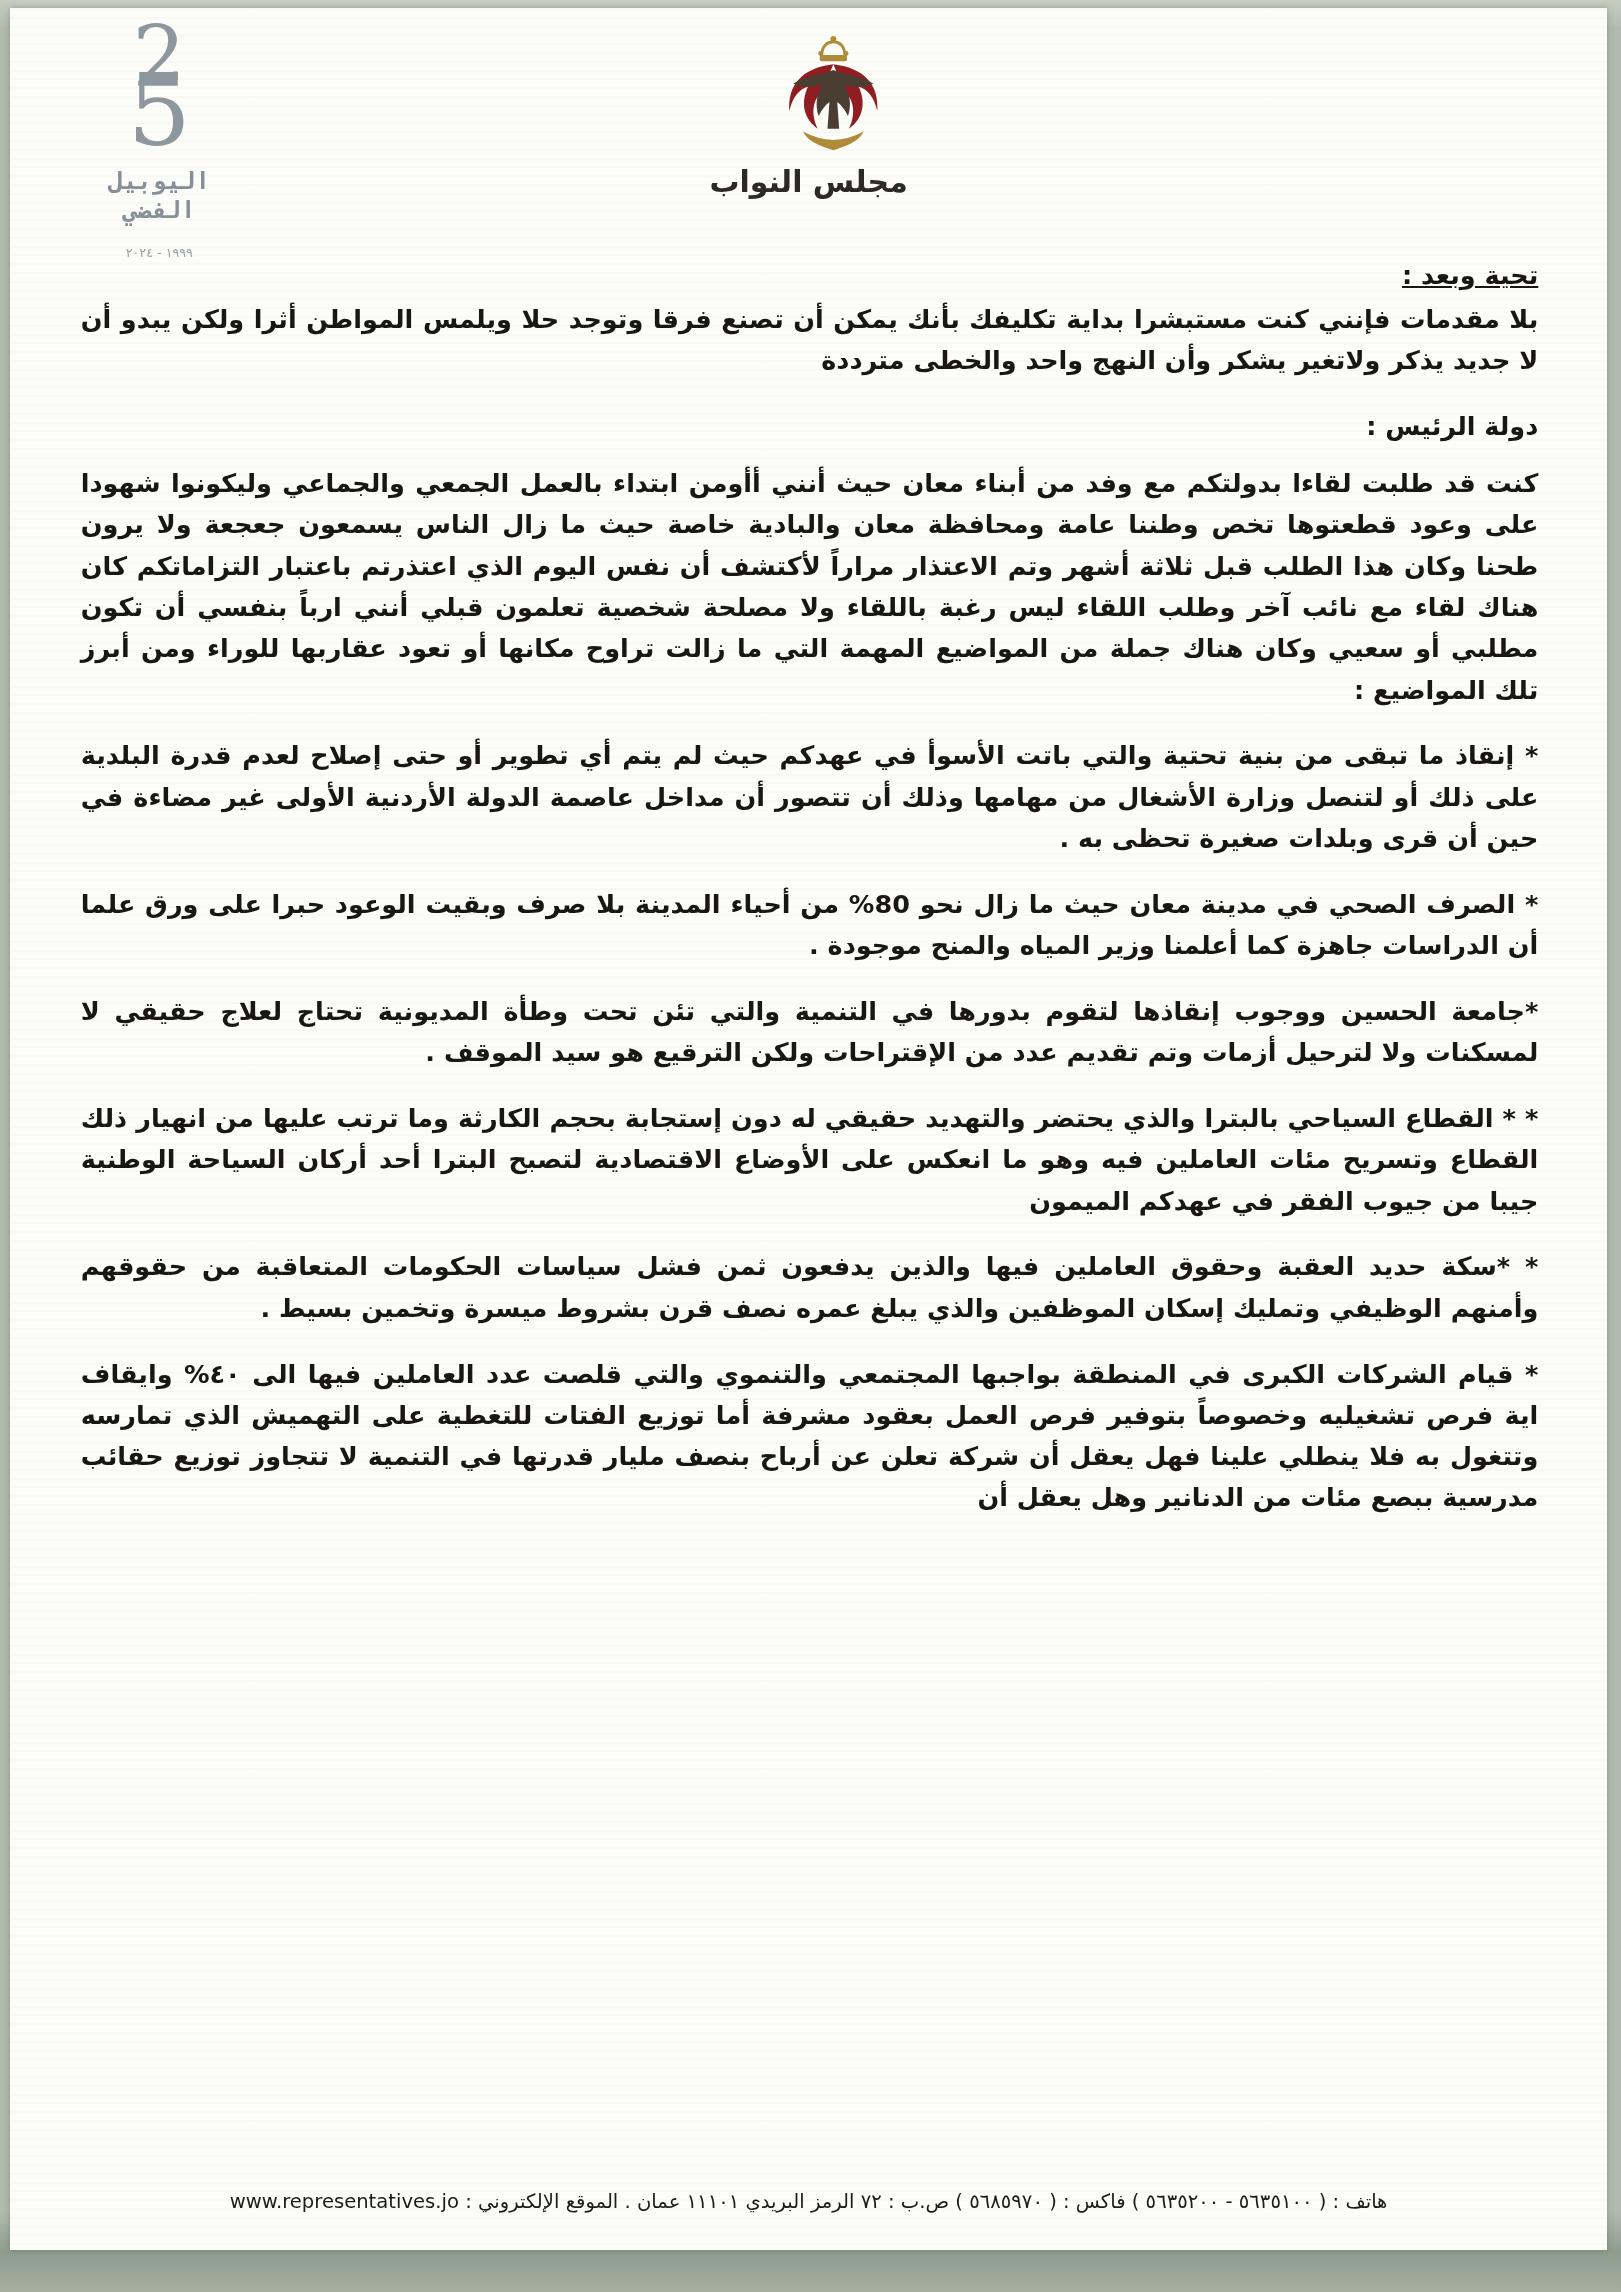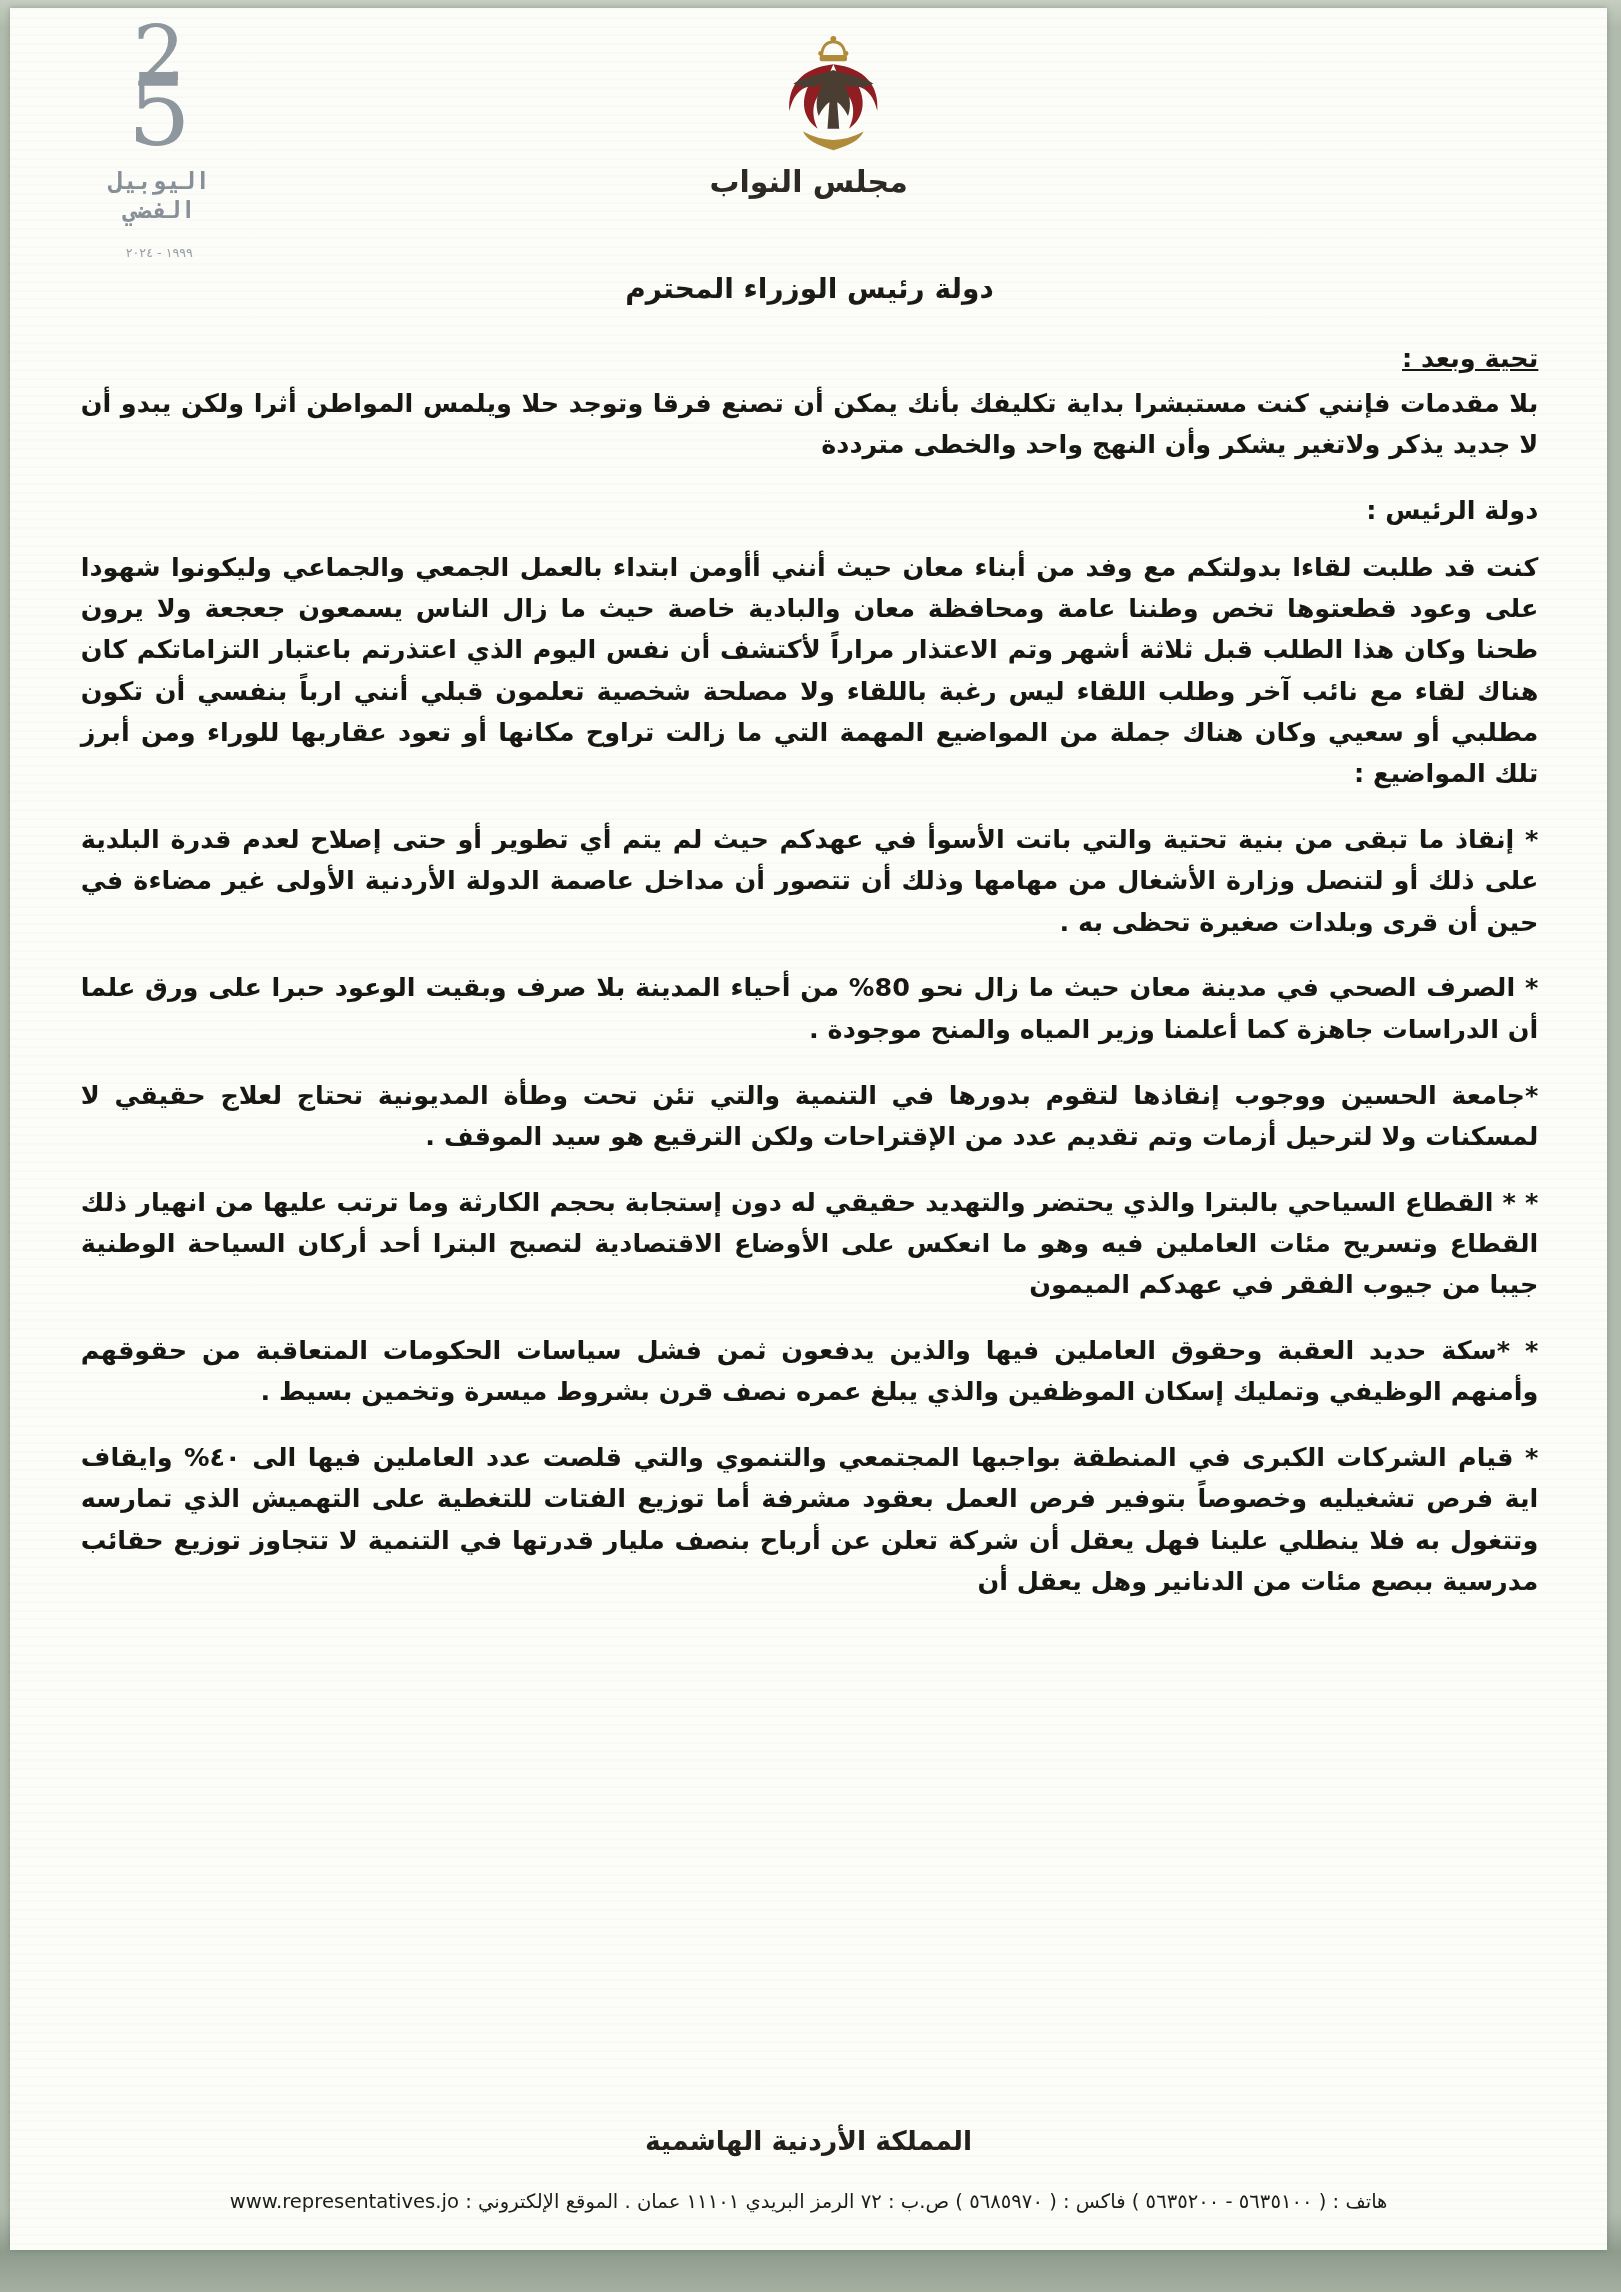--- a/index.html
+++ b/index.html
@@ -105,21 +105,20 @@
 
       <div class="jubilee">
         <div class="two">2</div>
         <div class="five">5</div>
         <div class="label">اليوبيل الفضي</div>
         <div class="years">١٩٩٩ - ٢٠٢٤</div>
       </div>
     </div>
 
     <div class="letter">
-      <div class="title">دولة رئيس الوزراء المحترم</div>
 
       <p class="block lead">تحية وبعد :</p>
 
       <p class="block">بلا مقدمات فإنني كنت مستبشرا بداية تكليفك بأنك يمكن أن تصنع فرقا وتوجد حلا ويلمس المواطن أثرا ولكن يبدو أن لا جديد يذكر ولاتغير يشكر وأن النهج واحد والخطى مترددة</p>
 
       <p class="block address">دولة الرئيس :</p>
 
       <p class="block">كنت قد طلبت لقاءا بدولتكم مع وفد من أبناء معان حيث أنني أأومن ابتداء بالعمل الجمعي والجماعي وليكونوا شهودا على وعود قطعتوها تخص وطننا عامة ومحافظة معان والبادية خاصة حيث ما زال الناس يسمعون جعجعة ولا يرون طحنا وكان هذا الطلب قبل ثلاثة أشهر وتم الاعتذار مراراً لأكتشف أن نفس اليوم الذي اعتذرتم باعتبار التزاماتكم كان هناك لقاء مع نائب آخر وطلب اللقاء ليس رغبة باللقاء ولا مصلحة شخصية تعلمون قبلي أنني ارباً بنفسي أن تكون مطلبي أو سعيي وكان هناك جملة من المواضيع المهمة التي ما زالت تراوح مكانها أو تعود عقاربها للوراء ومن أبرز تلك المواضيع :</p>
 
       <p class="block">* إنقاذ ما تبقى من بنية تحتية والتي باتت الأسوأ في عهدكم حيث لم يتم أي تطوير أو حتى إصلاح لعدم قدرة البلدية على ذلك أو لتنصل وزارة الأشغال من مهامها وذلك أن تتصور أن مداخل عاصمة الدولة الأردنية الأولى غير مضاءة في حين أن قرى وبلدات صغيرة تحظى به .</p>
@@ -128,19 +127,18 @@
 
       <p class="block">*جامعة الحسين ووجوب إنقاذها لتقوم بدورها في التنمية والتي تئن تحت وطأة المديونية تحتاج لعلاج حقيقي لا لمسكنات ولا لترحيل أزمات وتم تقديم عدد من الإقتراحات ولكن الترقيع هو سيد الموقف .</p>
 
       <p class="block">* * القطاع السياحي بالبترا والذي يحتضر والتهديد حقيقي له دون إستجابة بحجم الكارثة وما ترتب عليها من انهيار ذلك القطاع وتسريح مئات العاملين فيه وهو ما انعكس على الأوضاع الاقتصادية لتصبح البترا أحد أركان السياحة الوطنية جيبا من جيوب الفقر في عهدكم الميمون</p>
 
       <p class="block">* *سكة حديد العقبة وحقوق العاملين فيها والذين يدفعون ثمن فشل سياسات الحكومات المتعاقبة من حقوقهم وأمنهم الوظيفي وتمليك إسكان الموظفين والذي يبلغ عمره نصف قرن بشروط ميسرة وتخمين بسيط .</p>
 
       <p class="block">* قيام الشركات الكبرى في المنطقة بواجبها المجتمعي والتنموي والتي قلصت عدد العاملين فيها الى ٤٠% وايقاف اية فرص تشغيليه وخصوصاً بتوفير فرص العمل بعقود مشرفة أما توزيع الفتات للتغطية على التهميش الذي تمارسه وتتغول به فلا ينطلي علينا فهل يعقل أن شركة تعلن عن أرباح بنصف مليار قدرتها في التنمية لا تتجاوز توزيع حقائب مدرسية ببصع مئات من الدنانير وهل يعقل أن</p>
     </div>
 
-    <div class="kingdom">المملكة الأردنية الهاشمية</div>
 
     <div class="contact">هاتف : ( ٥٦٣٥١٠٠ - ٥٦٣٥٢٠٠ ) فاكس : ( ٥٦٨٥٩٧٠ ) ص.ب : ٧٢ الرمز البريدي ١١١٠١ عمان . الموقع الإلكتروني : www.representatives.jo</div>
 
   </div>
 </div>
 
 
 </body></html>

